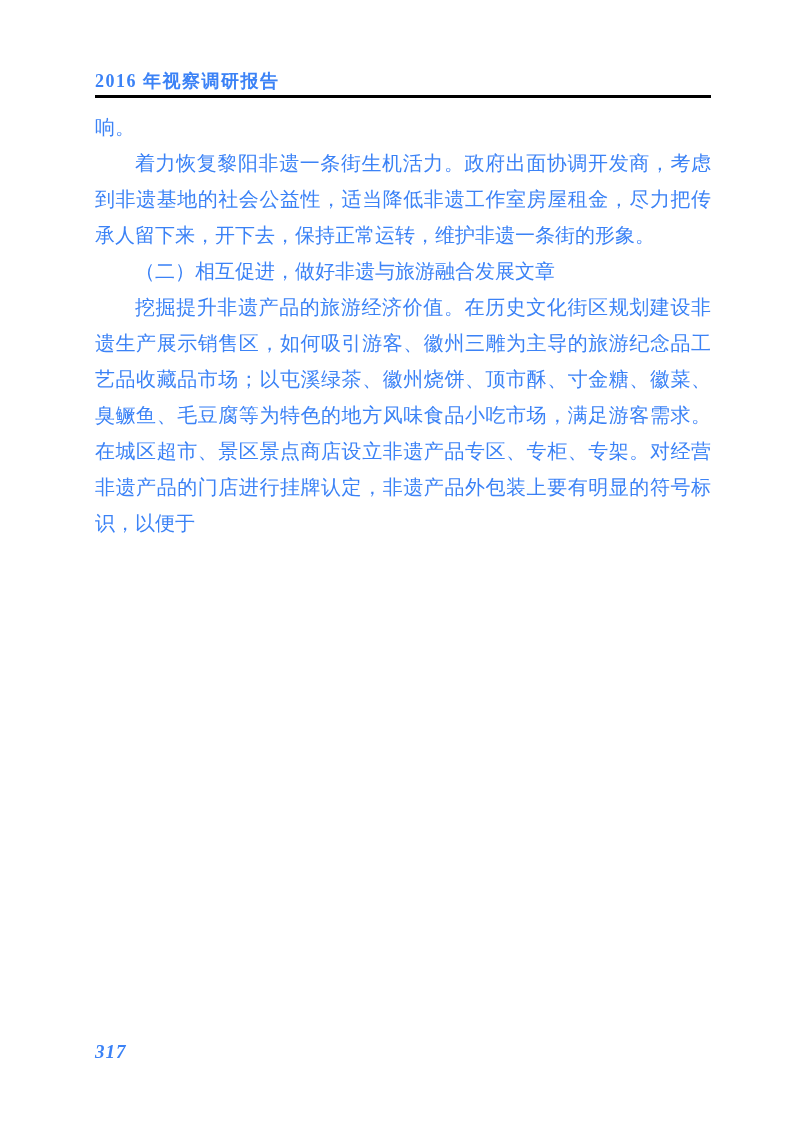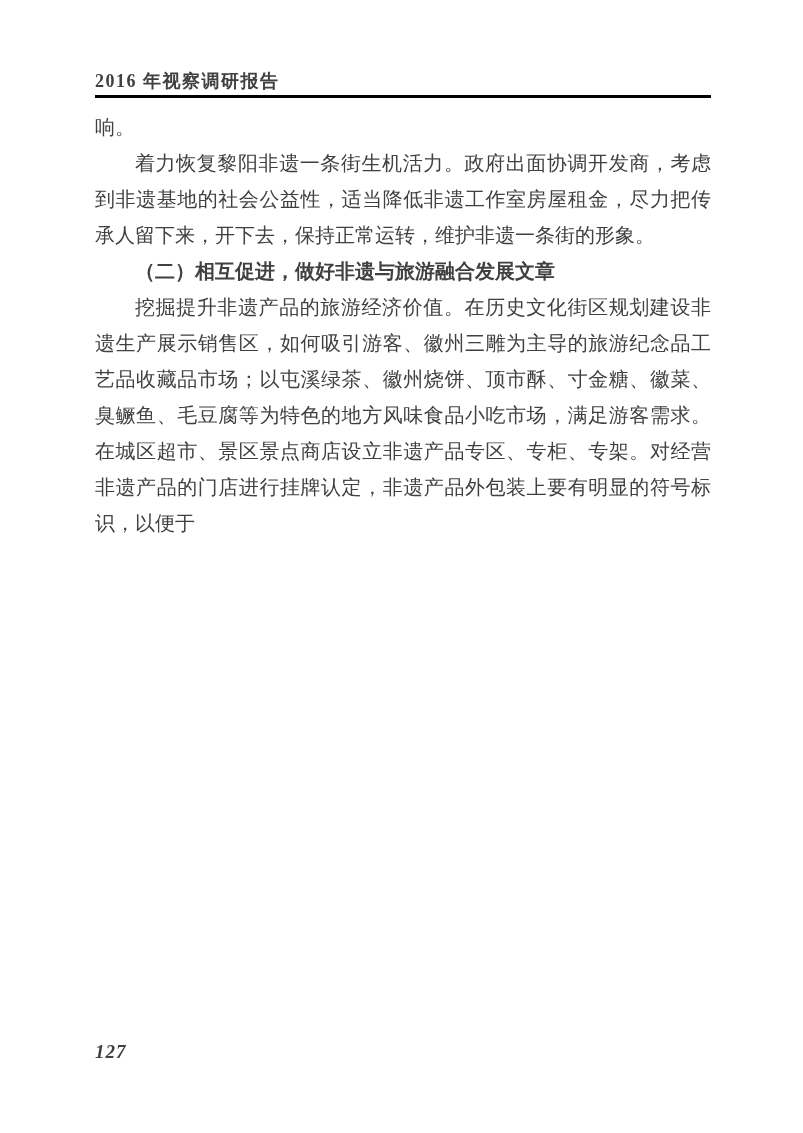--- a/index.html
+++ b/index.html
@@ -5,21 +5,21 @@
   html, body {
     margin: 0;
     padding: 0;
     background: #e8e8e8;
   }
   .page {
     position: relative;
     width: 803px;
     height: 1133px;
     background: #ffffff;
-    color: #404040;
+    color: #3b82f6;
     font-family: "Liberation Serif", "DejaVu Serif", serif;
     overflow: hidden;
   }
   .content {
     position: absolute;
     left: 95px;
     top: 71px;
     width: 616px;
   }
   .running-header {
@@ -41,21 +41,21 @@
     letter-spacing: 0;
   }
   .para {
     margin: 0;
     text-indent: 2em;
   }
   .para.no-indent {
     text-indent: 0;
   }
   .para.heading {
-    font-weight: bold;
+    font-weight: normal;
   }
   .page-footer {
     position: absolute;
     left: 95px;
     top: 1041px;
   }
   .page-number {
     font-size: 19px;
     font-weight: bold;
     font-style: italic;
@@ -74,15 +74,15 @@
 
     <div class="document-body">
       <p class="para no-indent">响。</p>
       <p class="para">着力恢复黎阳非遗一条街生机活力。政府出面协调开发商，考虑到非遗基地的社会公益性，适当降低非遗工作室房屋租金，尽力把传承人留下来，开下去，保持正常运转，维护非遗一条街的形象。</p>
       <p class="para heading">（二）相互促进，做好非遗与旅游融合发展文章</p>
       <p class="para">挖掘提升非遗产品的旅游经济价值。在历史文化街区规划建设非遗生产展示销售区，如何吸引游客、徽州三雕为主导的旅游纪念品工艺品收藏品市场；以屯溪绿茶、徽州烧饼、顶市酥、寸金糖、徽菜、臭鳜鱼、毛豆腐等为特色的地方风味食品小吃市场，满足游客需求。在城区超市、景区景点商店设立非遗产品专区、专柜、专架。对经营非遗产品的门店进行挂牌认定，非遗产品外包装上要有明显的符号标识，以便于</p>
     </div>
   </div>
 
   <div class="page-footer">
-    <span class="page-number">127</span>
+    <span class="page-number">317</span>
   </div>
 </div>
 
 </body></html>

